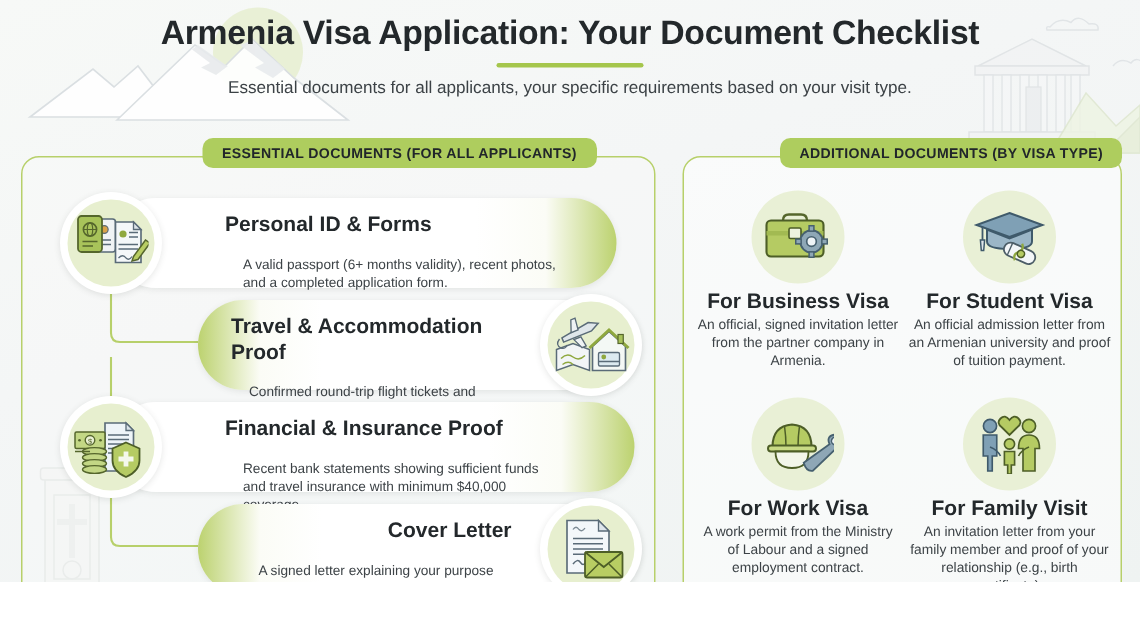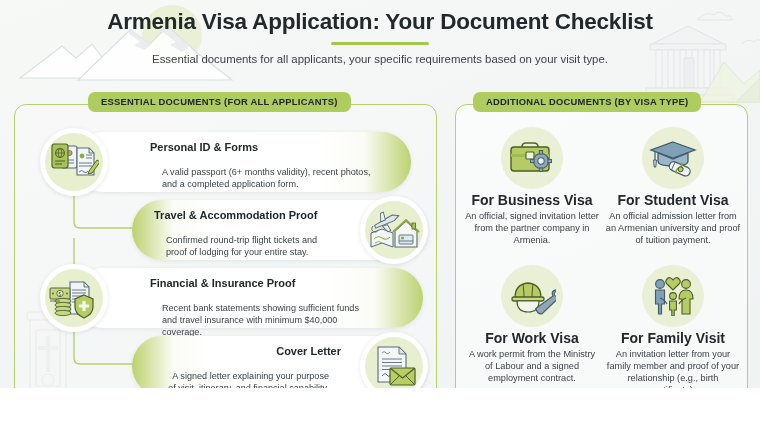--- a/index.html
+++ b/index.html
@@ -73,20 +73,21 @@
     background: #aecd5e;
     border-radius: 7px;
     color: #21262a;
     font-size: 9.4px;
     font-weight: bold;
     letter-spacing: 0.25px;
     padding: 5px 13px 5px 13px;
     white-space: nowrap;
     z-index: 6;
     line-height: 1.1;
+    margin-left: 47px;
   }
   #badge-left  { left: 88px;  top: 92px; }
   #badge-right { left: 473px; top: 92px; }
 
   
   .card {
     position: absolute;
     height: 60px;
     border-radius: 30px;
     z-index: 5;
@@ -97,21 +98,21 @@
   }
   .card-right { 
     background: linear-gradient(90deg, #bcd26f 0%, #fbfcf6 14%, #ffffff 28%, #ffffff 100%);
   }
   .card-text {
     position: absolute;
     top: 9px;
   }
   .card-text h3 {
     margin: 0 0 2px 0;
-    font-size: 11px;
+    font-size: 14px;
     font-weight: bold;
     color: #23282b;
     line-height: 1.2;
   }
   .card-text p {
     margin: 12px;
     font-size: 9.1px;
     color: #3d4347;
     line-height: 1.33;
   }

